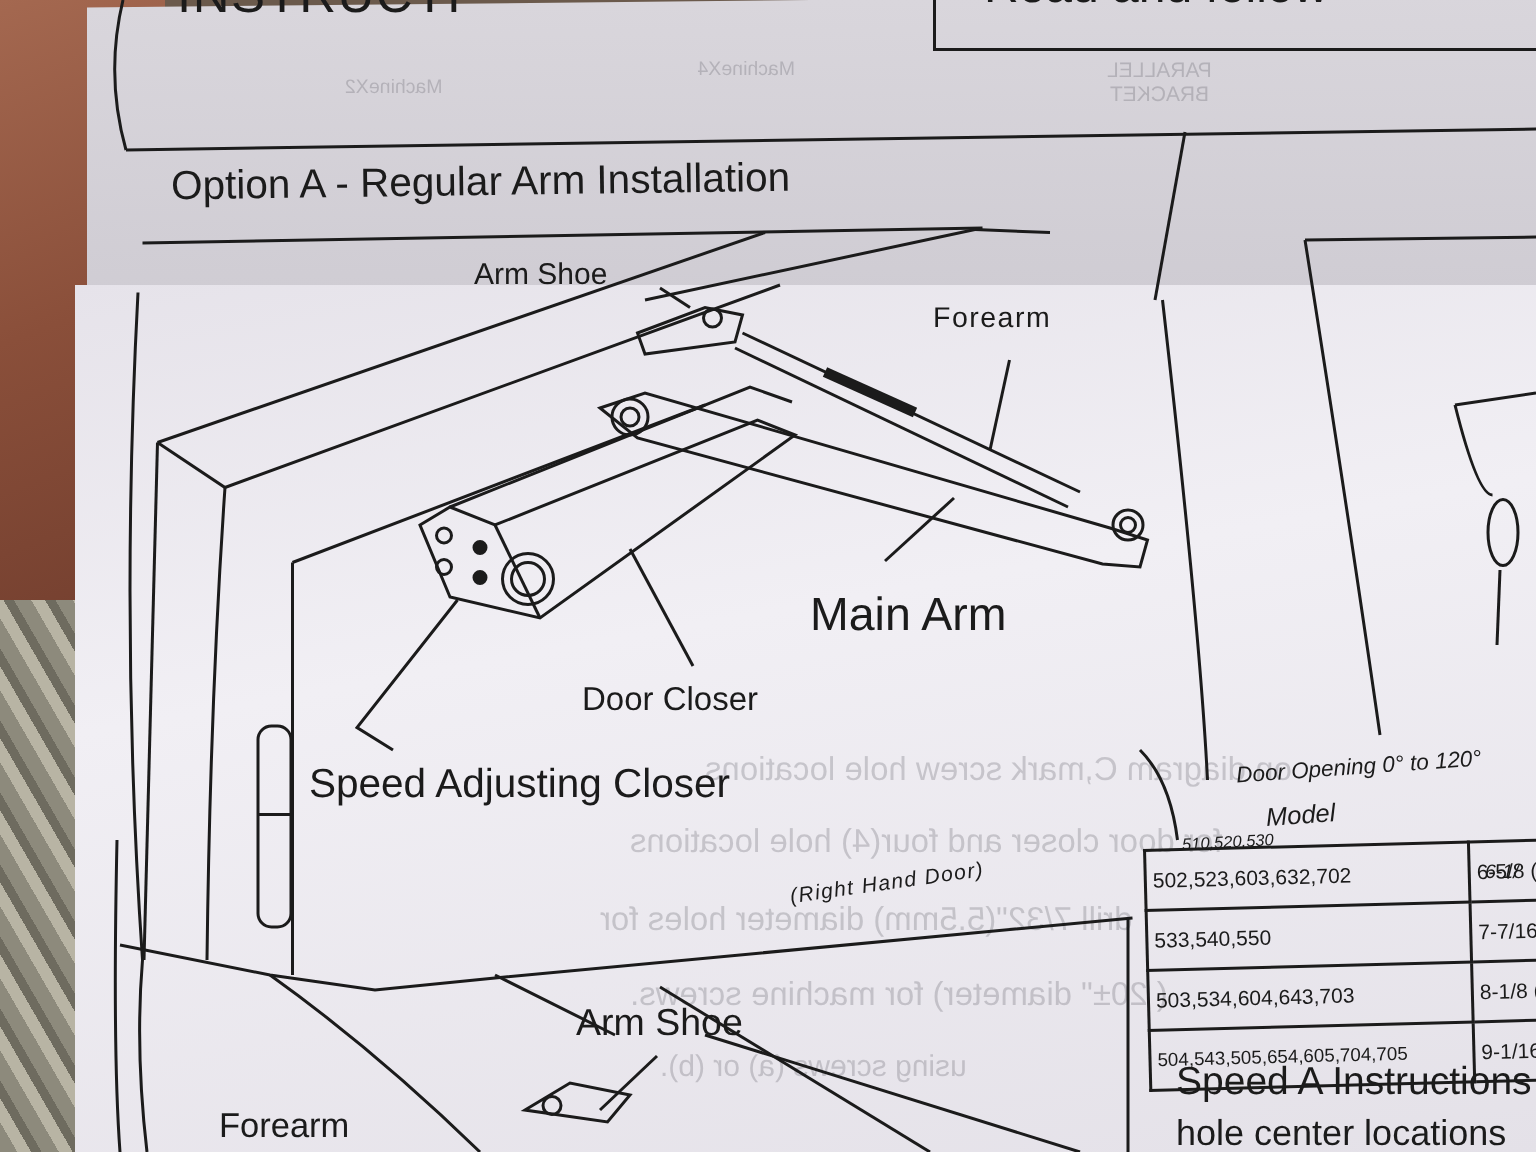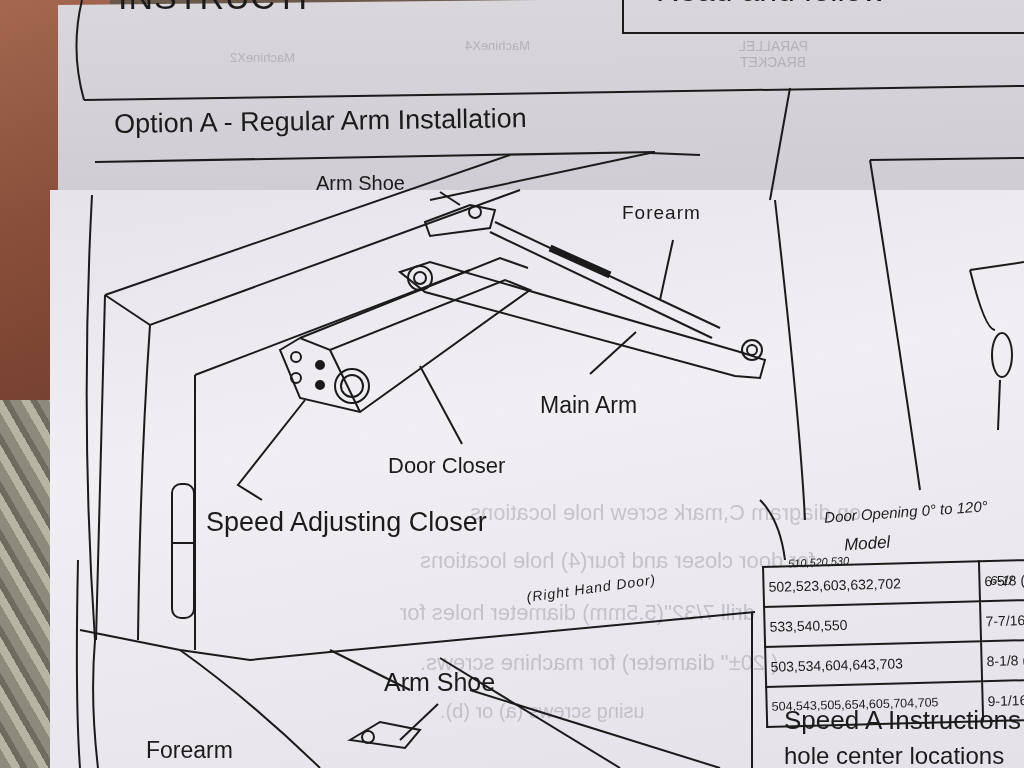--- a/index.html
+++ b/index.html
@@ -36,21 +36,21 @@
 
   .heading-top { left:118px; top:-22px; font-size:34px; letter-spacing:1px; }
   .readbox {
     position:absolute; left:622px; top:-10px; width:420px; height:42px;
     border:2px solid #1b1b1b; border-top:none;
   }
   .readbox span { position:absolute; left:32px; top:-18px; font-size:32px; }
   .section-title { left:114px; top:106px; font-size:27px; transform:rotate(-0.8deg); }
   .label-arm-shoe { left:316px; top:172px; font-size:20px; }
   .label-forearm { left:622px; top:202px; font-size:19px; letter-spacing:1px; }
-  .label-main-arm { left:540px; top:392px; font-size:23px; }
+  .label-main-arm { left:540px; top:392px; font-size:31px; }
   .label-door-closer { left:388px; top:453px; font-size:22px; }
   .label-speed { left:206px; top:507px; font-size:27px; }
   .label-rhd { left:526px; top:580px; font-size:14px; font-style:italic; transform:rotate(-8deg); letter-spacing:1px; }
   .label-arm-shoe-2 { left:384px; top:668px; font-size:25px; }
   .label-forearm-2 { left:146px; top:737px; font-size:23px; }
 
   
   .door-opening { left:824px; top:503px; font-size:15px; font-style:italic; transform:rotate(-4deg); }
   .spec-table {
     position:absolute; left:762px; top:566px; width:300px;

